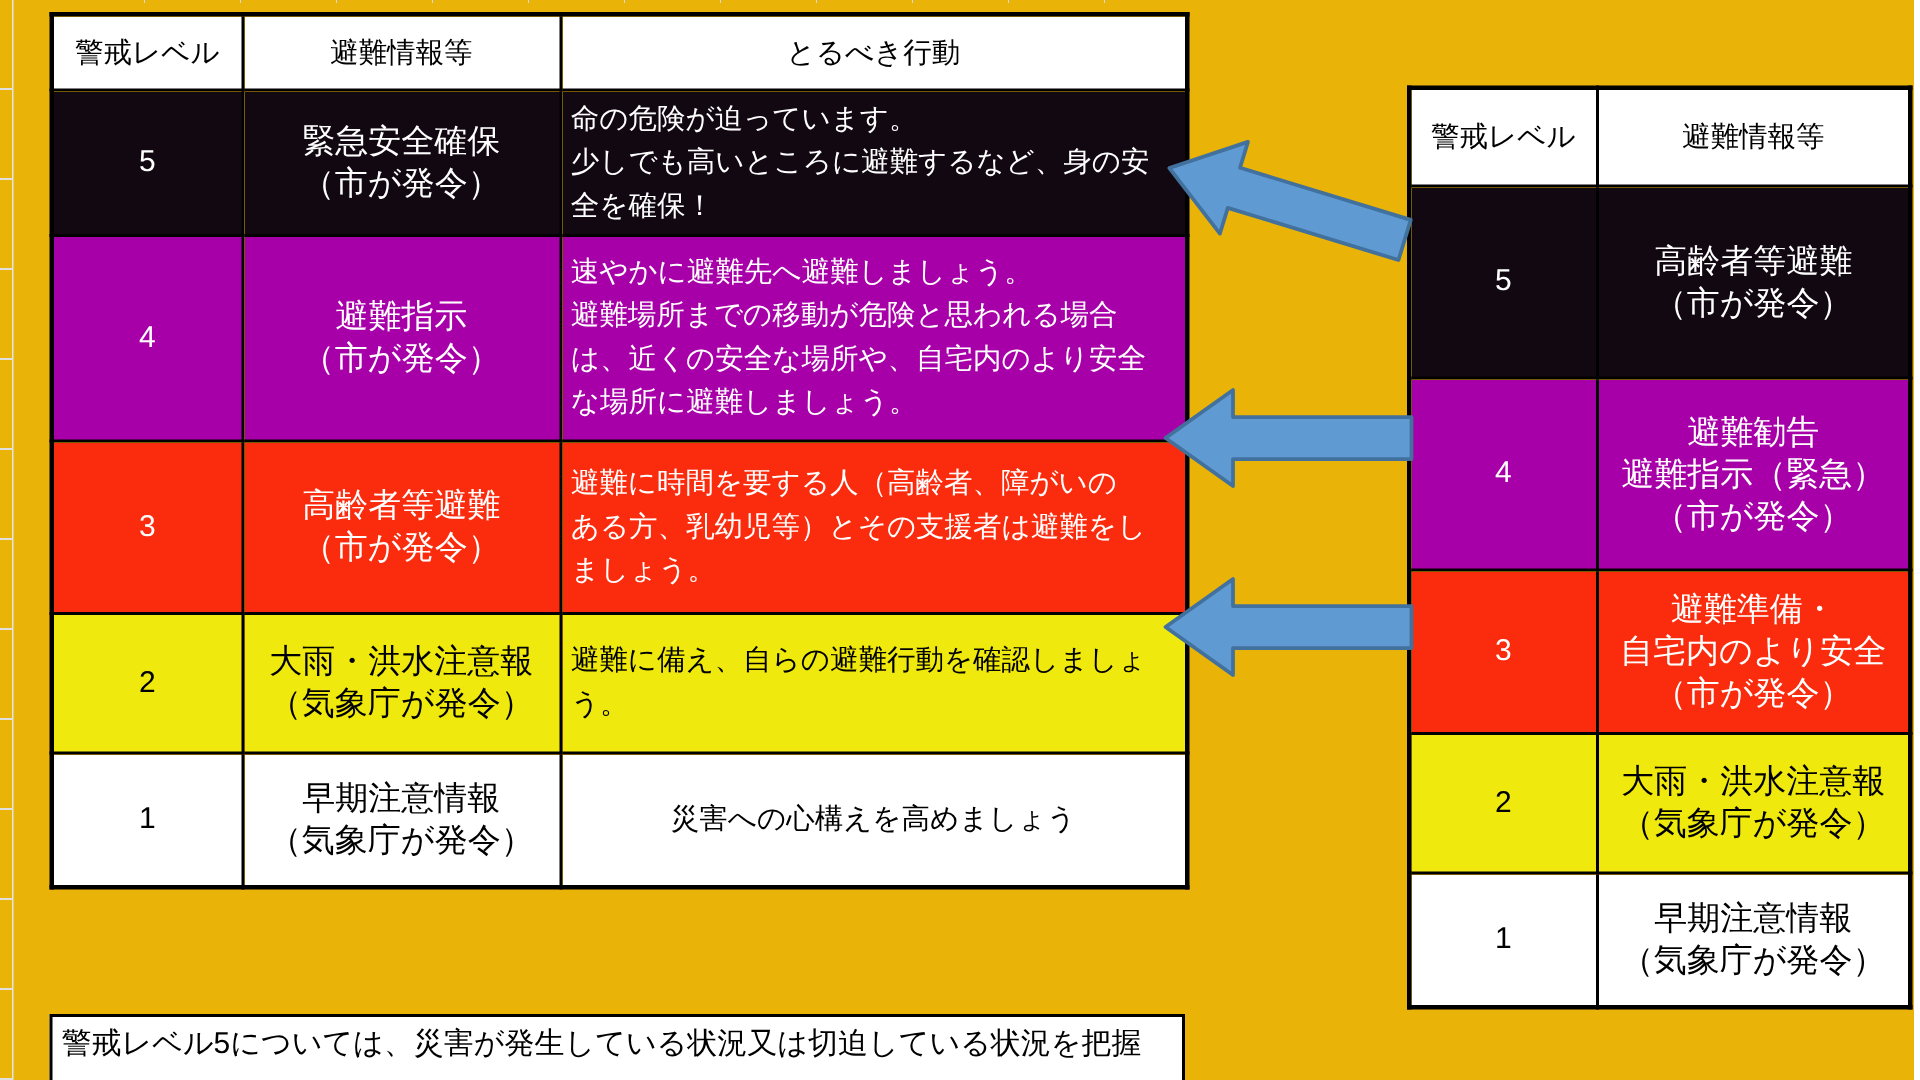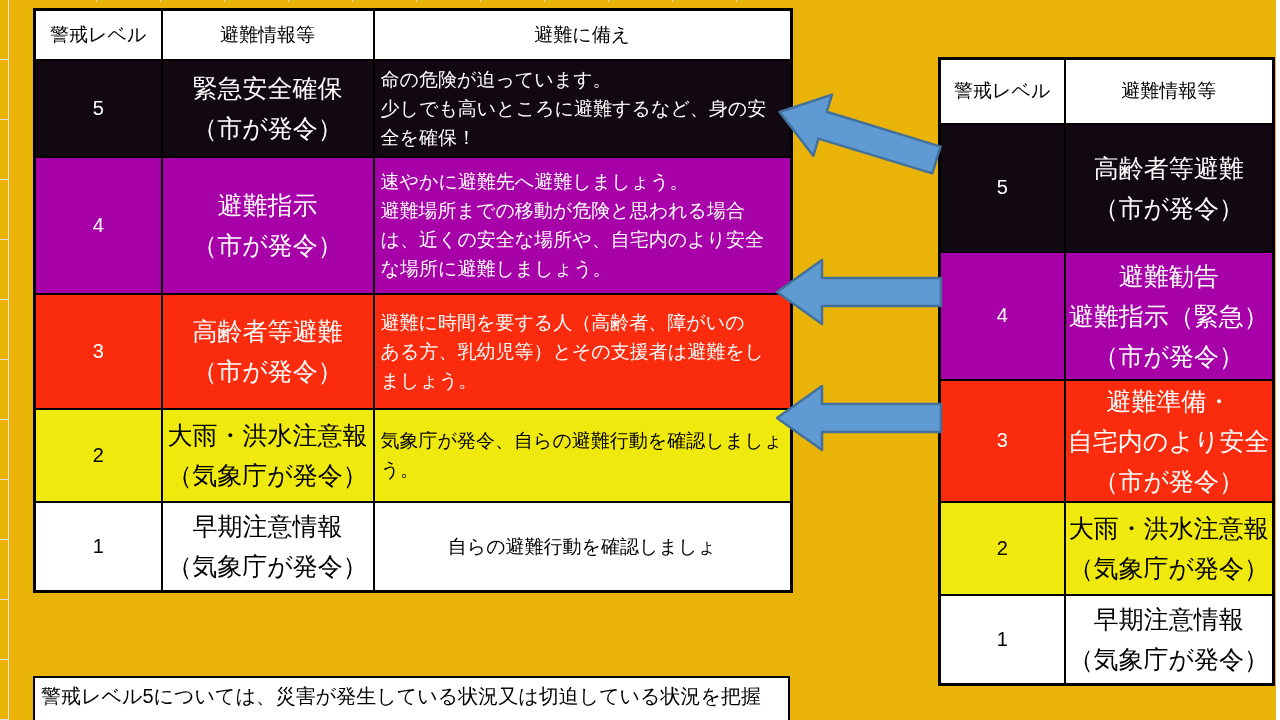--- a/index.html
+++ b/index.html
@@ -12,21 +12,21 @@
           background:repeating-linear-gradient(to bottom,transparent 0 59px,#e0e0e0 59px 60px);}
   .vticks{position:absolute;left:33px;top:0;width:757px;height:2px;
           background:repeating-linear-gradient(to right,transparent 0 63px,#d8d8d8 63px 64px);}
 
   table{border-collapse:collapse;position:absolute;table-layout:fixed;}
   td,th{border:2px solid #000;padding:0;vertical-align:middle;text-align:center;overflow:hidden;}
 
   .left-table{left:33px;top:8px;width:757px;border:3px solid #000;}
   .left-table th{font-size:19px;font-weight:400;background:#fff;}
   .lvl{font-size:20px;}
-  .info{font-size:25px;line-height:40px;white-space:pre-line;margin-left:12px;}
+  .info{font-size:22px;line-height:28px;white-space:pre-line;margin-left:12px;}
   .action{font-size:19px;line-height:29px;white-space:pre-line;text-align:left;padding:2px 6px;margin-left:20px;}
   .action.center{text-align:center;}
 
   .row-black{background:#120812;color:#fff;}
   .row-purple{background:#a800a8;color:#fff;}
   .row-red{background:#fb2c0e;color:#fff;}
   .row-yellow{background:#f0e90e;color:#000;}
   .row-white{background:#ffffff;color:#000;}
   .banner-cell{background:#16a452;color:#fff;font-size:28px;font-weight:700;letter-spacing:0;}
 
@@ -57,21 +57,21 @@
   <table class="left-table">
     <colgroup>
         <col style="width:127px">
         <col style="width:212px">
         <col style="width:418px">
       </colgroup>
     <tbody>
         <tr style="height:50px">
       <th>警戒レベル</th>
       <th>避難情報等</th>
-      <th>避難に備え</th>
+      <th>とるべき行動</th>
     </tr>
     <tr class="row-black" style="height:97px">
       <td class="lvl">5</td>
       <td class="info">緊急安全確保
 （市が発令）</td>
       <td class="action">命の危険が迫っています。
 少しでも高いところに避難するなど、身の安
 全を確保！</td>
     </tr>
     <tr class="row-purple" style="height:137px">
@@ -88,28 +88,28 @@
       <td class="info">高齢者等避難
 （市が発令）</td>
       <td class="action">避難に時間を要する人（高齢者、障がいの
 ある方、乳幼児等）とその支援者は避難をし
 ましょう。</td>
     </tr>
     <tr class="row-yellow" style="height:93px">
       <td class="lvl">2</td>
       <td class="info">大雨・洪水注意報
 （気象庁が発令）</td>
-      <td class="action">気象庁が発令、自らの避難行動を確認しましょ
+      <td class="action">避難に備え、自らの避難行動を確認しましょ
 う。</td>
     </tr>
     <tr class="row-white" style="height:90px">
       <td class="lvl">1</td>
       <td class="info">早期注意情報
 （気象庁が発令）</td>
-      <td class="action center">自らの避難行動を確認しましょ</td>
+      <td class="action center">災害への心構えを高めましょう</td>
     </tr>
   </tbody>
     </table>
 
   <div class="note"><span>警戒レベル5については、災害が発生している状況又は切迫している状況を把握
 出来た時に発令されるものであるため、</span><b>出来た時に発令されるものであるため。</b></div>
 
   <table class="right-table">
     <colgroup>
         <col style="width:125px">

